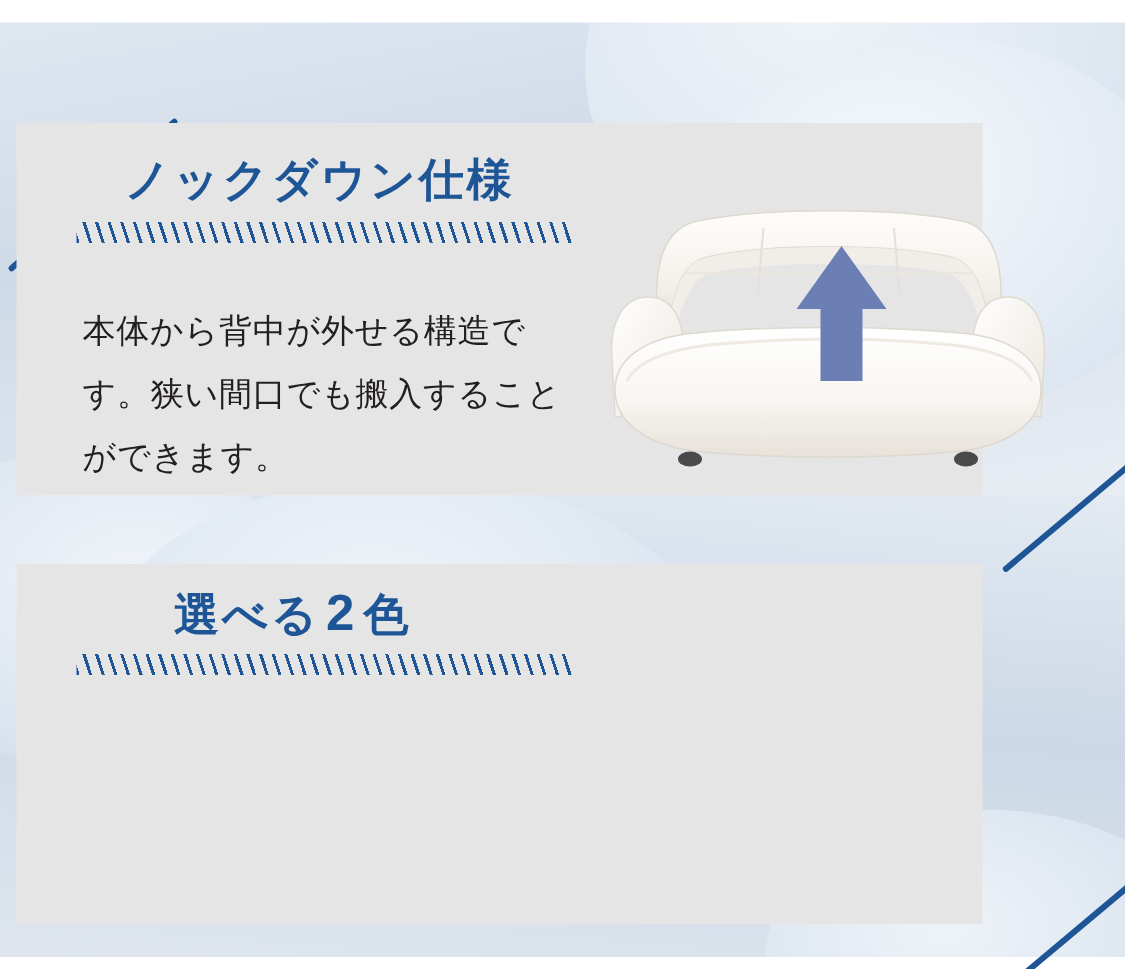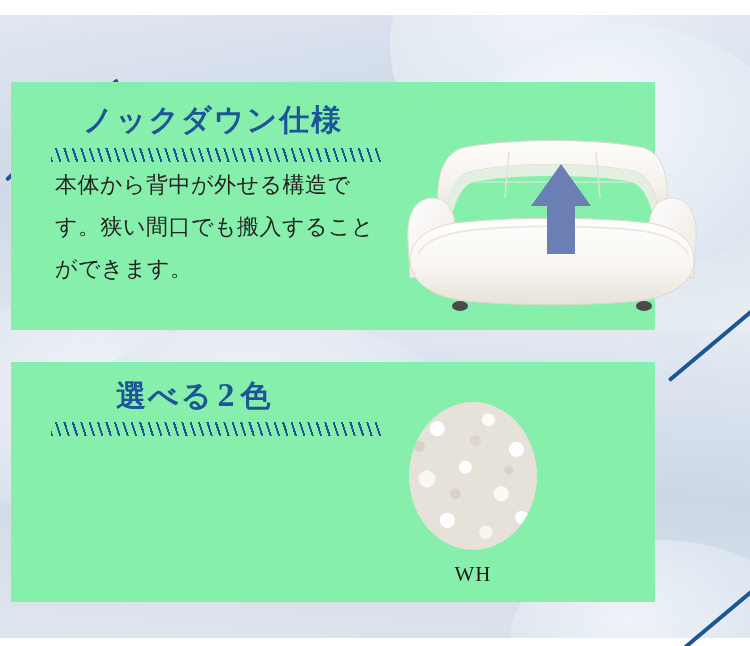--- a/index.html
+++ b/index.html
@@ -32,23 +32,23 @@
   #white-top{position:absolute;left:0;top:0;width:750px;height:15px;background:#fff;}
   #white-bottom{position:absolute;left:0;bottom:0;width:750px;height:8px;background:#fff;}
 
   
   .diag{position:absolute;background:#1d5596;border-radius:2px;}
   #diag-tl{width:150px;height:4px;left:-13px;top:128px;transform:rotate(-42deg);}
   #diag-br1{width:120px;height:4px;left:655px;top:340px;transform:rotate(-40deg);}
   #diag-br2{width:130px;height:4px;left:655px;top:616px;transform:rotate(-40deg);}
 
   
-  .card{position:absolute;left:11px;width:644px;background:#86efac;}
+  .card{position:absolute;left:11px;width:644px;background:#e5e5e5;}
   #card-knockdown{top:82px;height:248px;}
-  #card-colors{top:362px;height:240px;font-family:Liberation Serif, serif;}
+  #card-colors{top:376px;height:240px;}
 
   .card-inner{position:relative;width:100%;height:100%;}
 
   
   .heading{
     position:absolute;color:#1d5596;font-weight:bold;
     letter-spacing:2px;white-space:nowrap;
   }
   #heading-knockdown{left:72px;top:18px;font-size:30px;}
   #heading-colors{left:105px;top:14px;font-size:30px;}
@@ -61,21 +61,21 @@
       72deg,
       #1d5596 0px,#1d5596 2px,
       rgba(0,0,0,0) 2px,rgba(0,0,0,0) 8px);
   }
   #hatch-knockdown{left:40px;top:66px;width:330px;}
   #hatch-colors{left:40px;top:60px;width:330px;}
 
   
   .body-copy{
     position:absolute;color:#231f20;font-size:22px;line-height:42px;
-    letter-spacing:0.5px;width:330px;
+    letter-spacing:0.5px;width:330px;margin-top:36px;
   }
   #body-knockdown{left:44px;top:82px;}
   #body-colors{left:44px;top:78px;}
 
   
   #sofa-figure{position:absolute;left:385px;top:50px;width:310px;height:190px;}
   #sofa-svg{position:absolute;left:0;top:0;}
   #arrow-up{position:absolute;left:135px;top:32px;width:60px;height:90px;}
 
   
@@ -210,20 +210,16 @@
 <div class="card" id="card-colors">
   <div class="card-inner">
 
     <div class="heading" id="heading-colors">
       <span>選べる</span><span class="num">2</span><span>色</span>
     </div>
 
     <div class="hatch" id="hatch-colors"></div>
 
 
-    <div class="swatch-group" id="swatch-wh-group">
-      <div class="swatch" id="swatch-wh"></div>
-      <div class="swatch-label">WH</div>
-    </div>
 
 
   </div>
 </div>
 
 </body></html>

